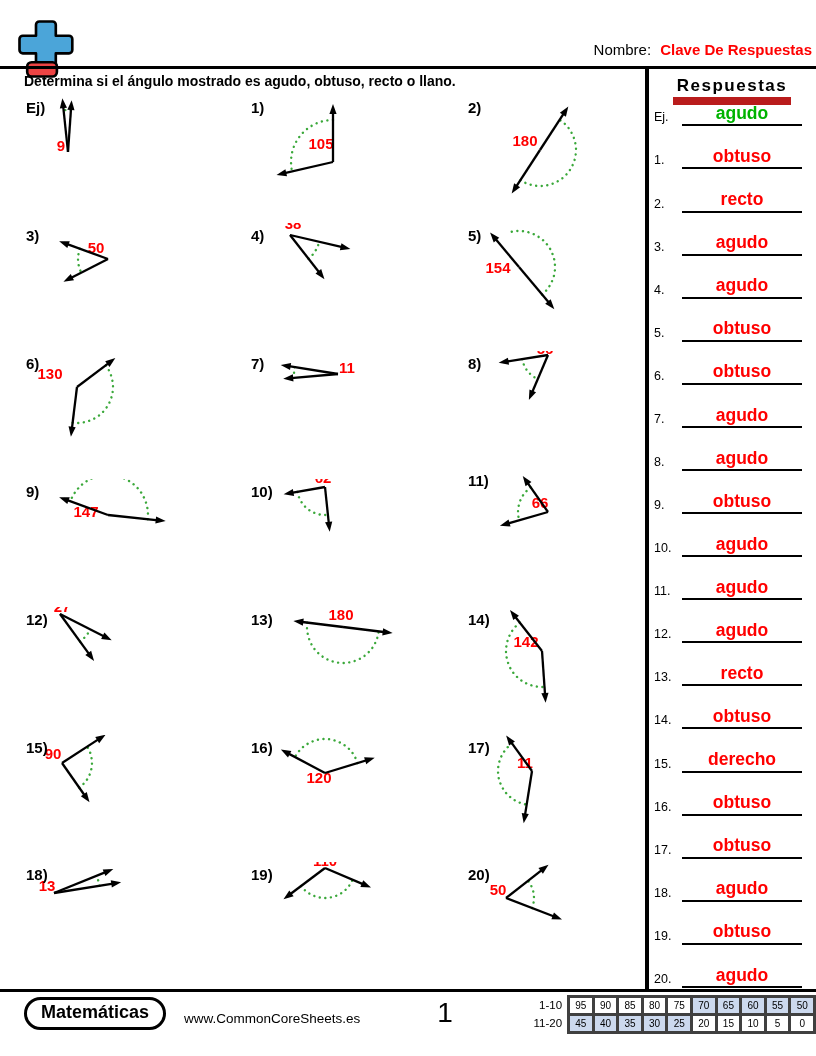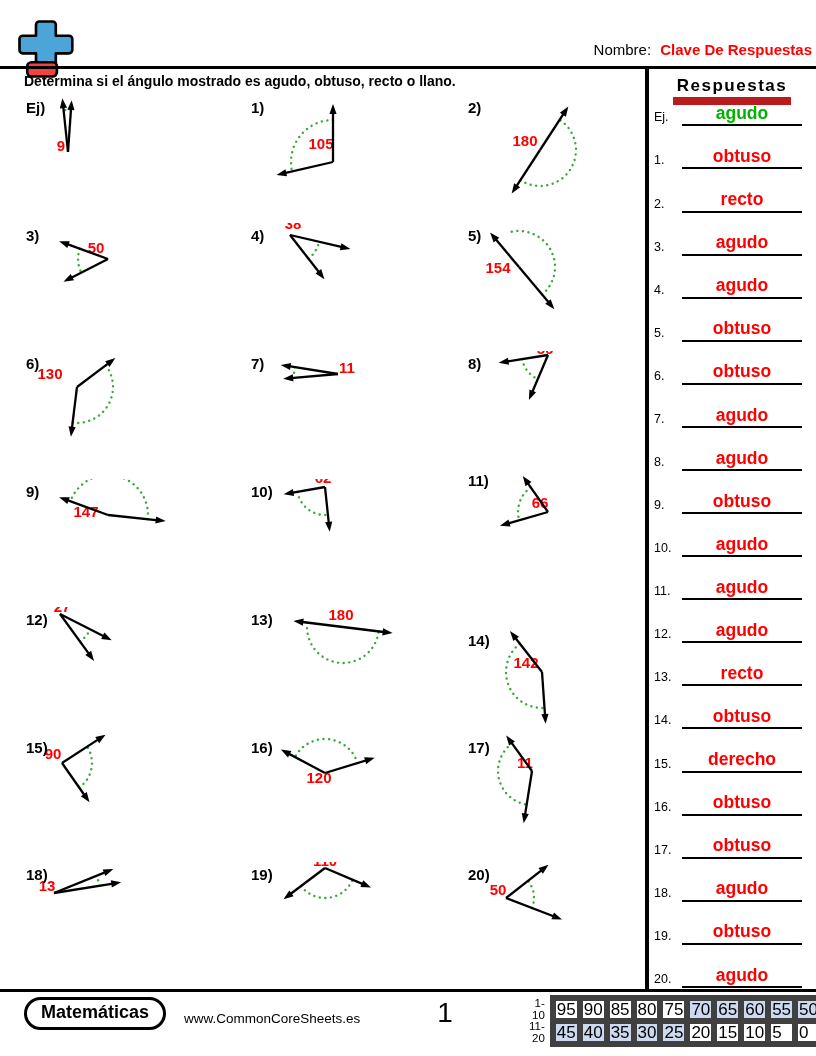--- a/index.html
+++ b/index.html
@@ -33,22 +33,22 @@
   .cell svg{position:absolute;left:0;top:0;}
   .angle-value{font-size:15px;font-weight:bold;fill:var(--red);
                font-family:"Liberation Sans", sans-serif;}
   
   .foot-rule{position:absolute;left:0;top:989px;width:816px;height:3px;background:#000;}
   .brand-pill{position:absolute;left:24px;top:997px;border:3px solid #000;border-radius:17px;
               padding:2px 14px 4px 14px;font-size:18px;font-weight:bold;}
   .website{position:absolute;left:184px;top:1011px;font-size:13.5px;}
   .pagenum{position:absolute;left:400px;top:997px;width:90px;text-align:center;font-size:28px;}
   #score-table{position:absolute;left:528px;top:995px;border-collapse:collapse;}
-  #score-table td{border:6px solid #404040;width:23px;height:15px;font-size:17px;
-                  text-align:left;padding:0 1px;line-height:1;}
+  #score-table td{border:3px solid #404040;width:23px;height:15px;font-size:10px;
+                  text-align:center;padding:0 1px;line-height:1;}
   #score-table td.lbl{border:none;width:40px;text-align:right;padding-right:5px;font-size:11.5px;}
   #score-table td.shaded{background:var(--shade);}
 </style>
 </head>
 <body>
 
 <div class="page" style="--red: #ff0000; --green: #00b300; --arc: #3aa83a; --shade: #ccd9ee; --icon-blue: #4ba5d9; --icon-red: #ee4444;">
 
   <svg class="logo" width="66" height="62" viewBox="0 0 60 56">
     <path d="M23,3 h12 a3,3 0 0 1 3,3 v10 h12 a3,3 0 0 1 3,3 v10 a3,3 0 0 1 -3,3 h-12 v10 a3,3 0 0 1 -3,3 h-12 a3,3 0 0 1 -3,-3 v-10 h-12 a3,3 0 0 1 -3,-3 v-10 a3,3 0 0 1 3,-3 h12 v-10 a3,3 0 0 1 3,-3 z" fill="var(--icon-blue)" stroke="#000" stroke-width="2.4" stroke-linejoin="round"></path>
@@ -306,21 +306,21 @@
         <span class="p-label">13)</span>
         <svg width="205" height="125" viewBox="0 0 205 125">
           <text x="96" y="13" text-anchor="middle" class="angle-value">180</text>
           <path d="M62.3,15.6L62.0,18.7L62.0,21.9L62.4,25.0L62.9,28.1L63.8,31.1L64.9,34.1L66.2,36.9L67.8,39.6L69.6,42.2L71.7,44.6L73.9,46.8L76.3,48.8L78.9,50.5L81.7,52.1L84.5,53.4L87.5,54.4L90.5,55.2L93.6,55.7L96.7,56.0L99.9,56.0L103.0,55.6L106.1,55.1L109.1,54.2L112.1,53.1L114.9,51.8L117.6,50.2L120.2,48.4L122.6,46.3L124.8,44.1L126.8,41.7L128.5,39.1L130.1,36.3L131.4,33.5L132.4,30.5L133.2,27.5L133.7,24.4" fill="none" stroke="#3aa83a" stroke-width="2.4" stroke-linecap="round" stroke-dasharray="0.1 5.5"></path>
           <line x1="98" y1="20" x2="53.33542317614051" y2="14.51587954676836" stroke="#000" stroke-width="2.3"></line>
           <polygon points="48.3726924179339,13.906532829742623 58.73688357060565,11.55206011788534 57.85942429808859,18.69839240970286" fill="#000"></polygon>
           <line x1="98" y1="20" x2="142.66457682385948" y2="25.484120453231636" stroke="#000" stroke-width="2.3"></line>
           <polygon points="147.6273075820661,26.093467170257373 137.26311642939436,28.44793988211466 138.14057570191142,21.301607590297138" fill="#000"></polygon>
         </svg>
       </div>
-      <div class="cell" style="left: 442px; top: 512px; margin-top: 21px;">
+      <div class="cell" style="left: 442px; top: 512px;">
         <span class="p-label">14)</span>
         <svg width="205" height="125" viewBox="0 0 205 125">
           <text x="64" y="40" text-anchor="middle" class="angle-value">142</text>
           <path d="M57.8,15.6L55.4,17.7L53.2,19.9L51.2,22.3L49.5,24.9L47.9,27.7L46.6,30.5L45.6,33.5L44.8,36.5L44.3,39.6L44.0,42.7L44.0,45.9L44.4,49.0L44.9,52.1L45.8,55.1L46.9,58.1L48.2,60.9L49.8,63.6L51.6,66.2L53.7,68.6L55.9,70.8L58.3,72.8L60.9,74.5L63.7,76.1L66.5,77.4L69.5,78.4L72.5,79.2L75.6,79.7L78.7,80.0L81.9,80.0L82.5,79.9" fill="none" stroke="#3aa83a" stroke-width="2.4" stroke-linecap="round" stroke-dasharray="0.1 5.5"></path>
           <line x1="80" y1="44" x2="51.06391065969406" y2="6.9634945804840624" stroke="#000" stroke-width="2.3"></line>
           <polygon points="47.98560328306577,3.0234408124504526 56.97905674930655,8.687167037345302 51.30537932333816,13.119929659690042" fill="#000"></polygon>
           <line x1="80" y1="44" x2="83.2785542659739" y2="90.88551036221173" stroke="#000" stroke-width="2.3"></line>
           <polygon points="83.62733663469452,95.87333061351086 79.33854131631789,86.14881341639148 86.52100247818863,85.64656680543376" fill="#000"></polygon>
         </svg>
       </div>

